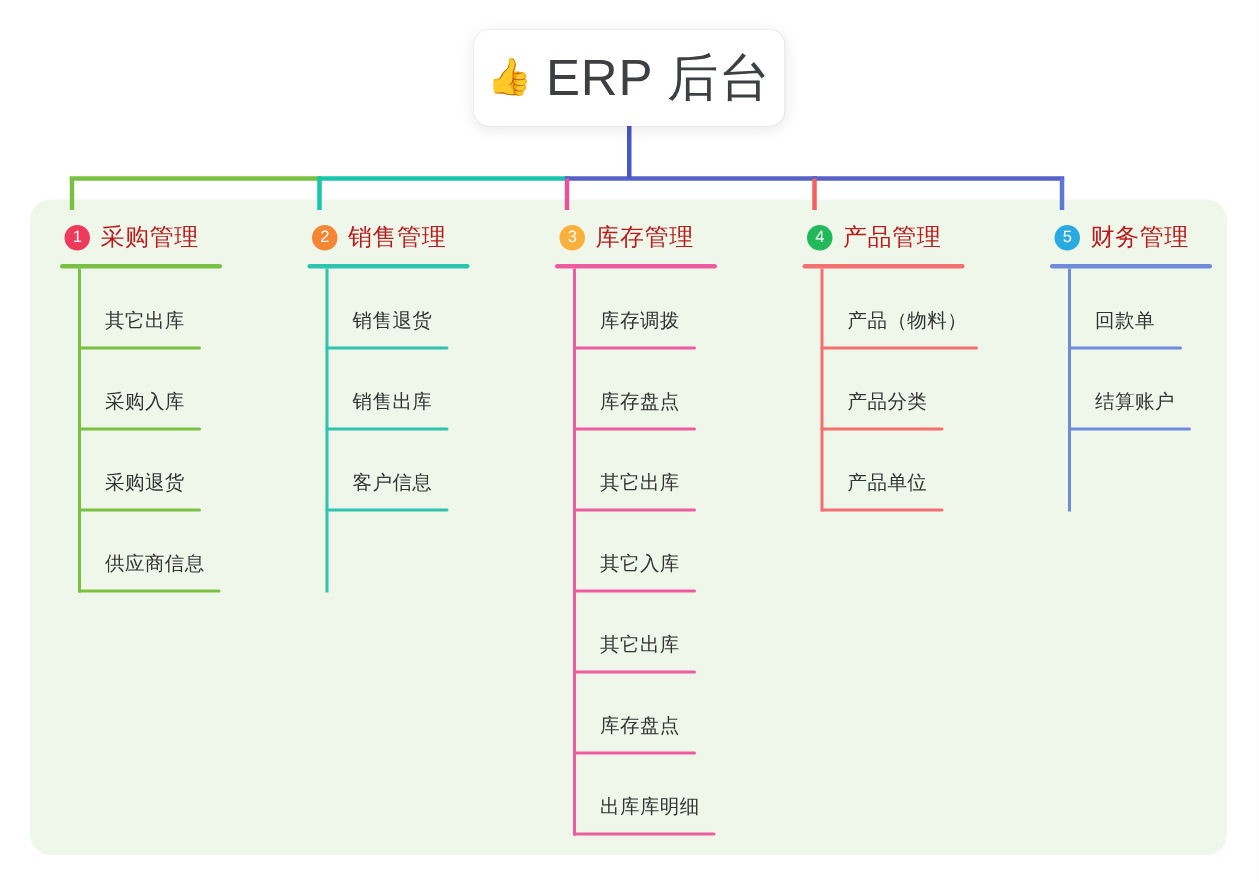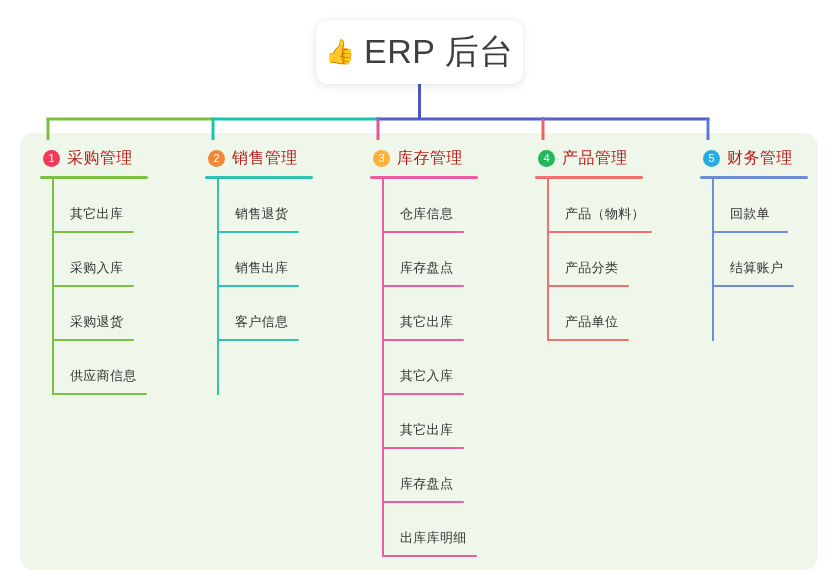--- a/index.html
+++ b/index.html
@@ -215,21 +215,21 @@
       </div>
       <div class="column" style="left: 370px;">
         <div class="col-head">
           <span class="badge" style="background: rgb(251, 176, 59);">3</span>
           <span class="col-title">库存管理</span>
         </div>
         <div class="col-rule" style="background: rgb(239, 91, 161); width: 108px;"></div>
         <div class="leaves">
           <div class="spine" style="background: rgb(239, 91, 161); height: 378px;"></div>
           <div class="leaf">
-            <span class="leaf-label">仓库信息</span>
+            <span class="leaf-label">库存调拨</span>
             <div class="leaf-rule" style="background: rgb(239, 91, 161); width: 82px;"></div>
           </div>
           <div class="leaf">
             <span class="leaf-label">库存盘点</span>
             <div class="leaf-rule" style="background: rgb(239, 91, 161); width: 82px;"></div>
           </div>
           <div class="leaf">
             <span class="leaf-label">其它出库</span>
             <div class="leaf-rule" style="background: rgb(239, 91, 161); width: 82px;"></div>
           </div>

